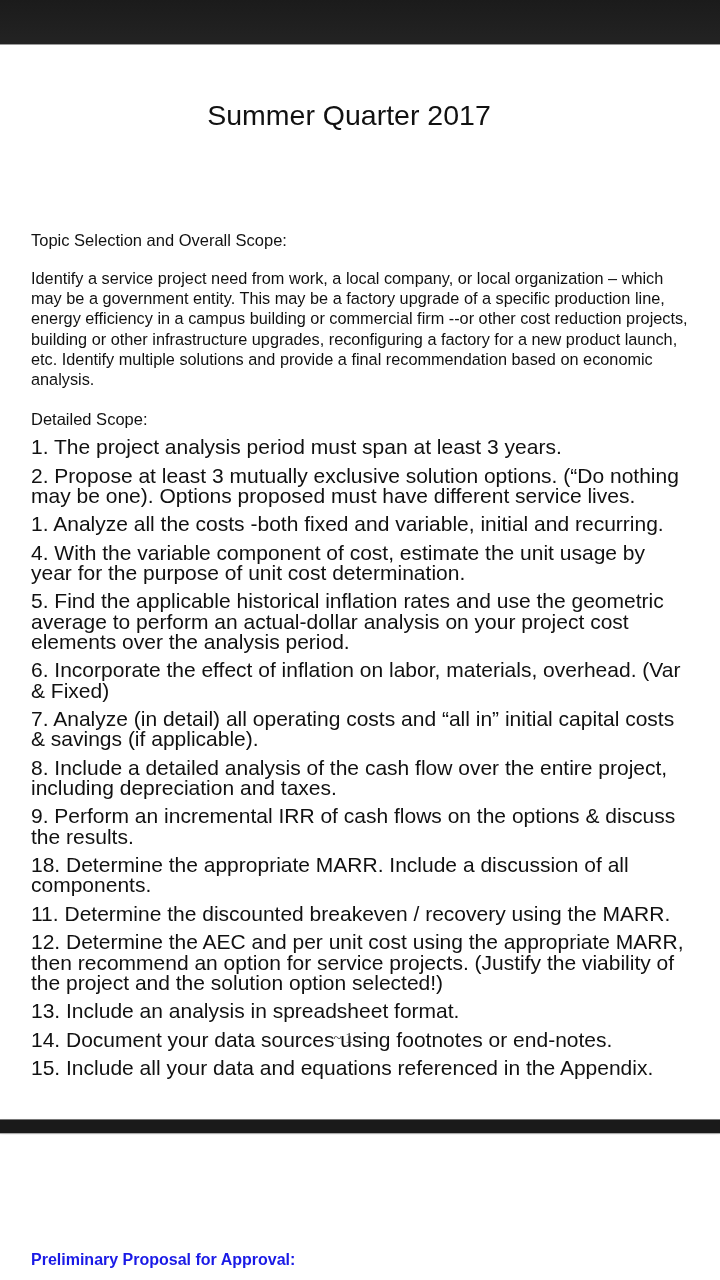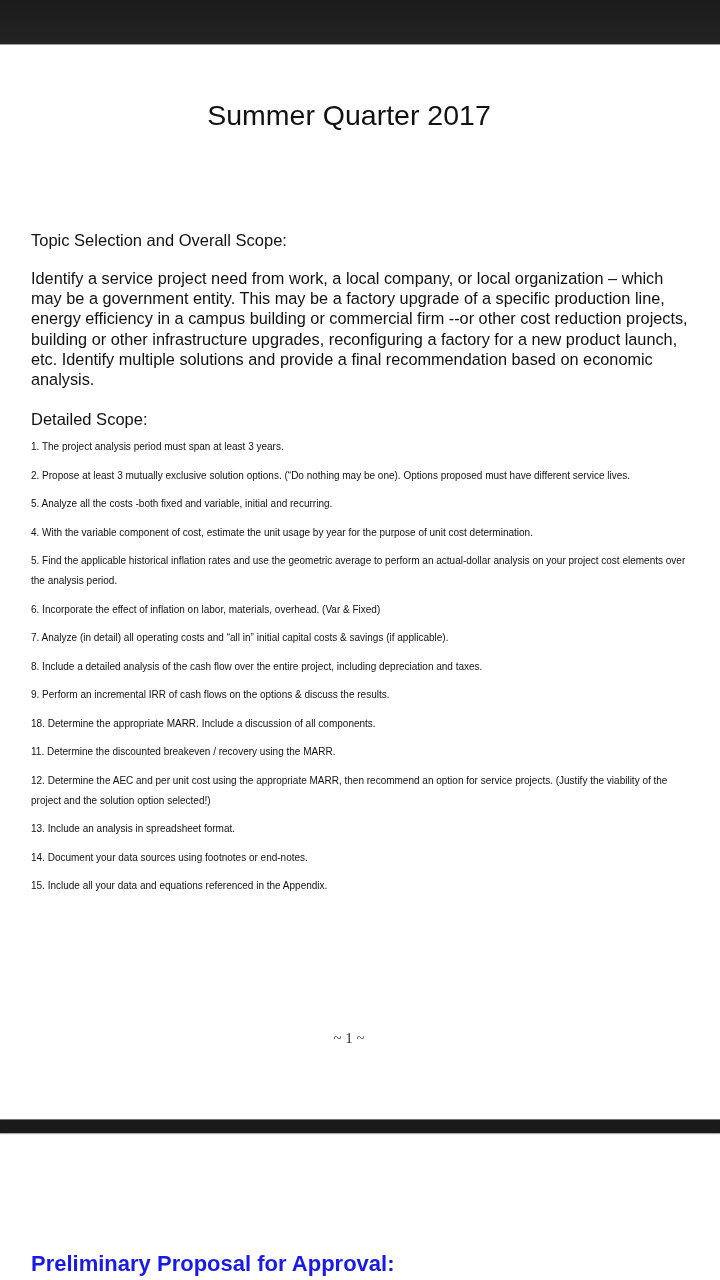--- a/index.html
+++ b/index.html
@@ -58,21 +58,21 @@
     .list {
       position: absolute;
       left: 31px;
       top: 437px;
       width: 660px;
       margin: 0;
       padding: 0;
       list-style: none;
     }
     .list li {
-      font-size: 10px;
+      font-size: 21px;
       line-height: 20.2px;
       margin-bottom: 8.3px;
       color: #111;
     }
     .page-number {
       position: absolute;
       left: 0;
       top: 1030px;
       width: 698px;
       text-align: center;
@@ -94,21 +94,21 @@
       position: absolute;
       left: 0; top: 1135px;
       width: 720px;
       height: 145px;
       background: #ffffff;
     }
     .blue-heading {
       position: absolute;
       left: 31px;
       top: 1251px;
-      font-size: 22px;
+      font-size: 16px;
       font-weight: bold;
     }
   </style>
 </head>
 <body>
 
 <div class="top-bar"></div>
 
 <div class="page"></div>
 
@@ -118,21 +118,21 @@
 
 <div class="heading" style="top:231px;">Topic Selection and Overall Scope:</div>
 
 <div class="paragraph" style="top:268px;">Identify a service project need from work, a local company, or local organization – which may be a government entity. This may be a factory upgrade of a specific production line, energy efficiency in a campus building or commercial firm --or other cost reduction projects, building or other infrastructure upgrades, reconfiguring a factory for a new product launch, etc. Identify multiple solutions and provide a final recommendation based on economic analysis.</div>
 
 <div class="heading" style="top:410px;text-align:center;">Detailed Scope:</div>
 
 <ul class="list">
   <li>1. The project analysis period must span at least 3 years.</li>
   <li>2. Propose at least 3 mutually exclusive solution options. (“Do nothing may be one).  Options proposed must have different service lives.</li>
-  <li>5. Analyze all the costs -both fixed and variable, initial and recurring.</li>
+  <li>1. Analyze all the costs -both fixed and variable, initial and recurring.</li>
   <li>4. With the variable component of cost, estimate the unit usage by year for the purpose of unit cost determination.</li>
   <li>5. Find the applicable historical inflation rates and use the geometric average to perform an actual-dollar analysis on your project cost elements over the analysis period.</li>
   <li>6. Incorporate the effect of inflation on labor, materials, overhead. (Var &amp; Fixed)</li>
   <li>7. Analyze (in detail) all operating costs and “all in” initial capital costs &amp; savings (if applicable).</li>
   <li>8. Include a detailed analysis of the cash flow over the entire project, including depreciation and taxes.</li>
   <li>9. Perform an incremental IRR of cash flows on the options &amp; discuss the results.</li>
   <li>18. Determine the appropriate MARR.  Include a discussion of all components.</li>
   <li>11. Determine the discounted breakeven / recovery using the MARR.</li>
   <li>12. Determine the AEC and per unit cost using the appropriate MARR, then recommend an option for service projects. (Justify the viability of the project and the solution option selected!)</li>
   <li>13. Include an analysis in spreadsheet format.</li>

